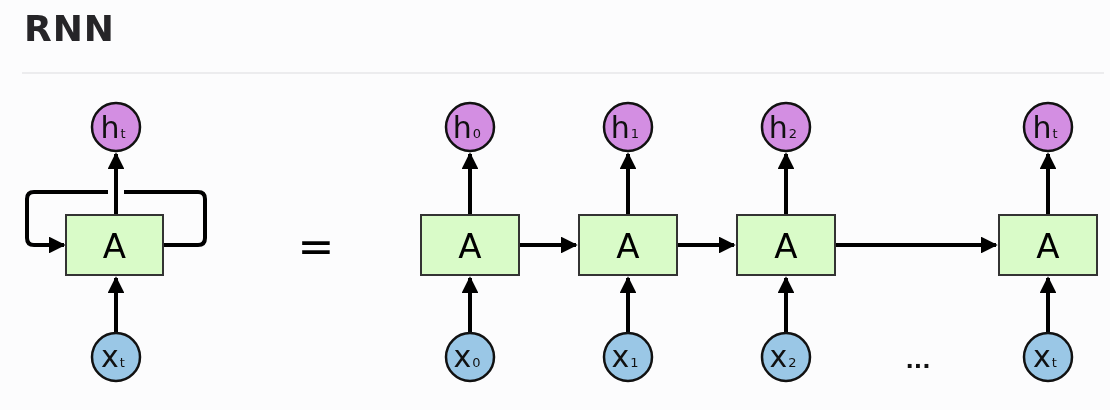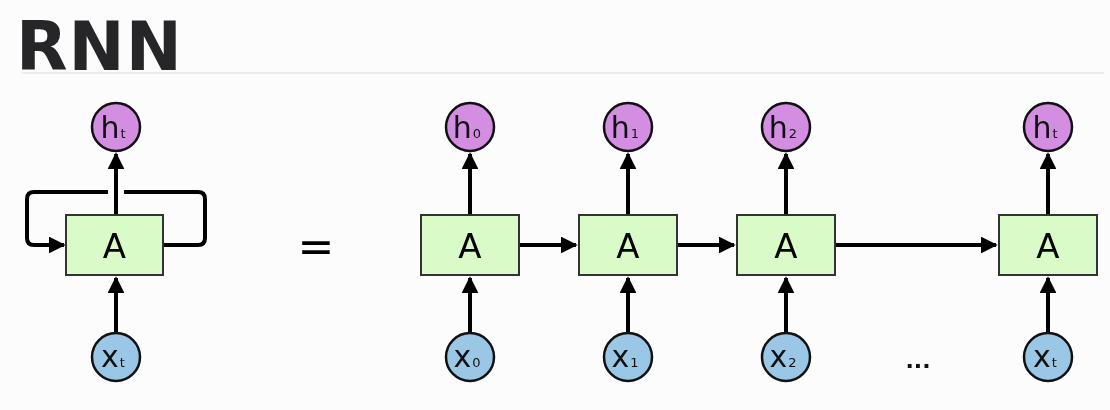--- a/index.html
+++ b/index.html
@@ -3,23 +3,23 @@
 <meta charset="utf-8">
 <style>
   html, body { margin: 0; padding: 0; }
   body {
     width: 1110px; height: 410px; overflow: hidden;
     background: #fcfcfd;
     font-family: "DejaVu Sans", sans-serif;
     position: relative;
   }
   .title {
-    position: absolute; left: 16px; top: 8px;
+    position: absolute; left: 24px; top: 8px;
     font-family: "DejaVu Sans", sans-serif;
-    font-weight: bold; font-size: 67px; color: #262528;
+    font-weight: bold; font-size: 36px; color: #262528;
     letter-spacing: 1px;
   }
   .rule {
     position: absolute; left: 22px; top: 72px; width: 1082px; height: 2px;
     background: #ececee;
   }
   svg.diagram { position: absolute; left: 0; top: 0; }
   .cell-rect { fill: #d9fbc8; stroke: #333; stroke-width: 2; }
   .h-node { fill: #d38ee2; stroke: #111; stroke-width: 2.5; }
   .x-node { fill: #9ac7e6; stroke: #111; stroke-width: 2.5; }

